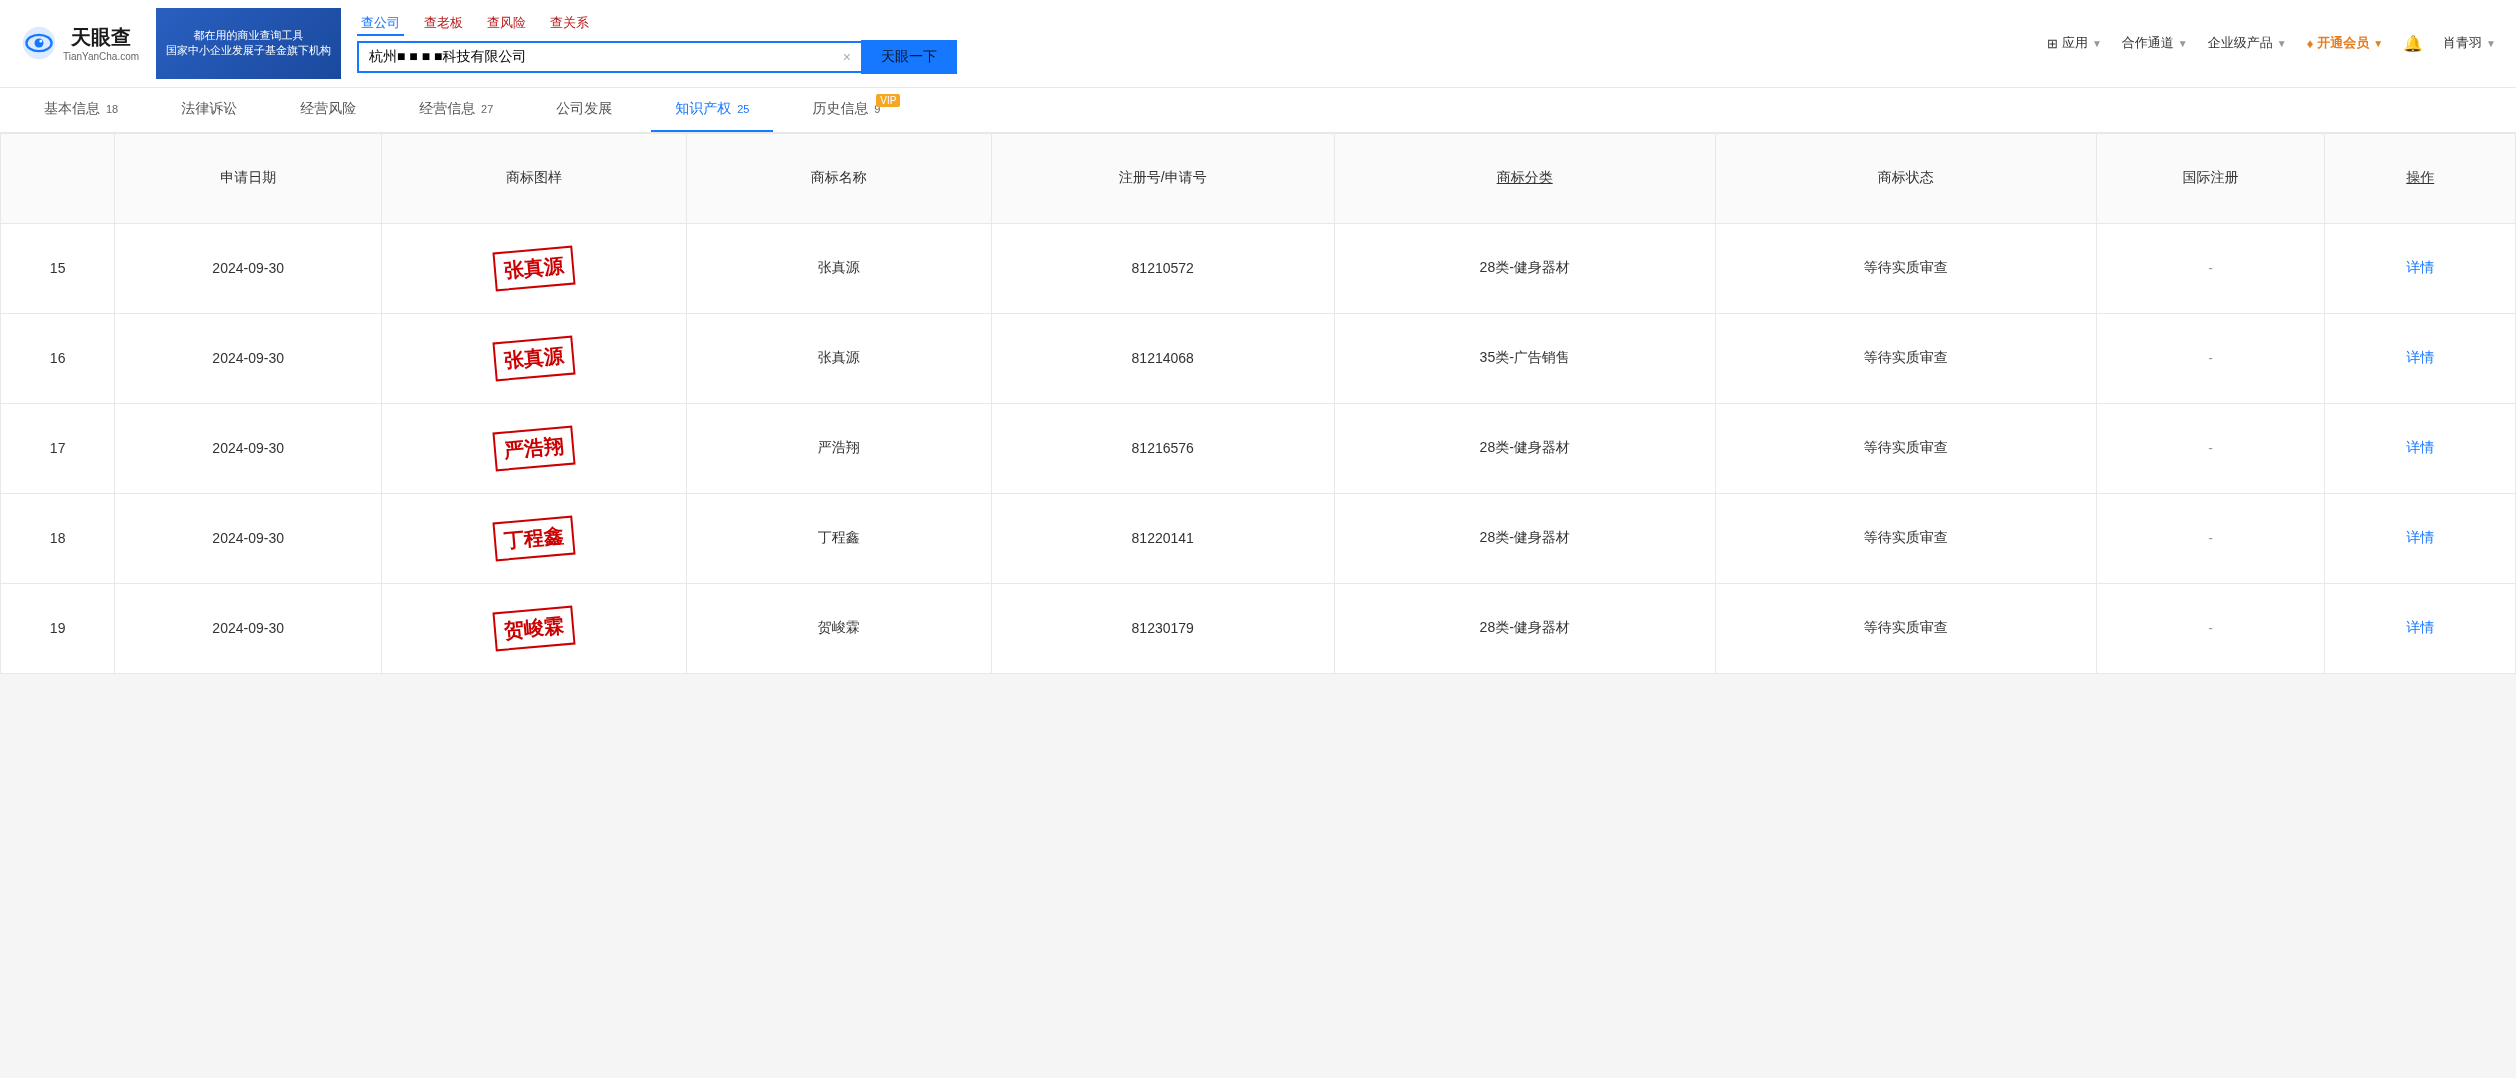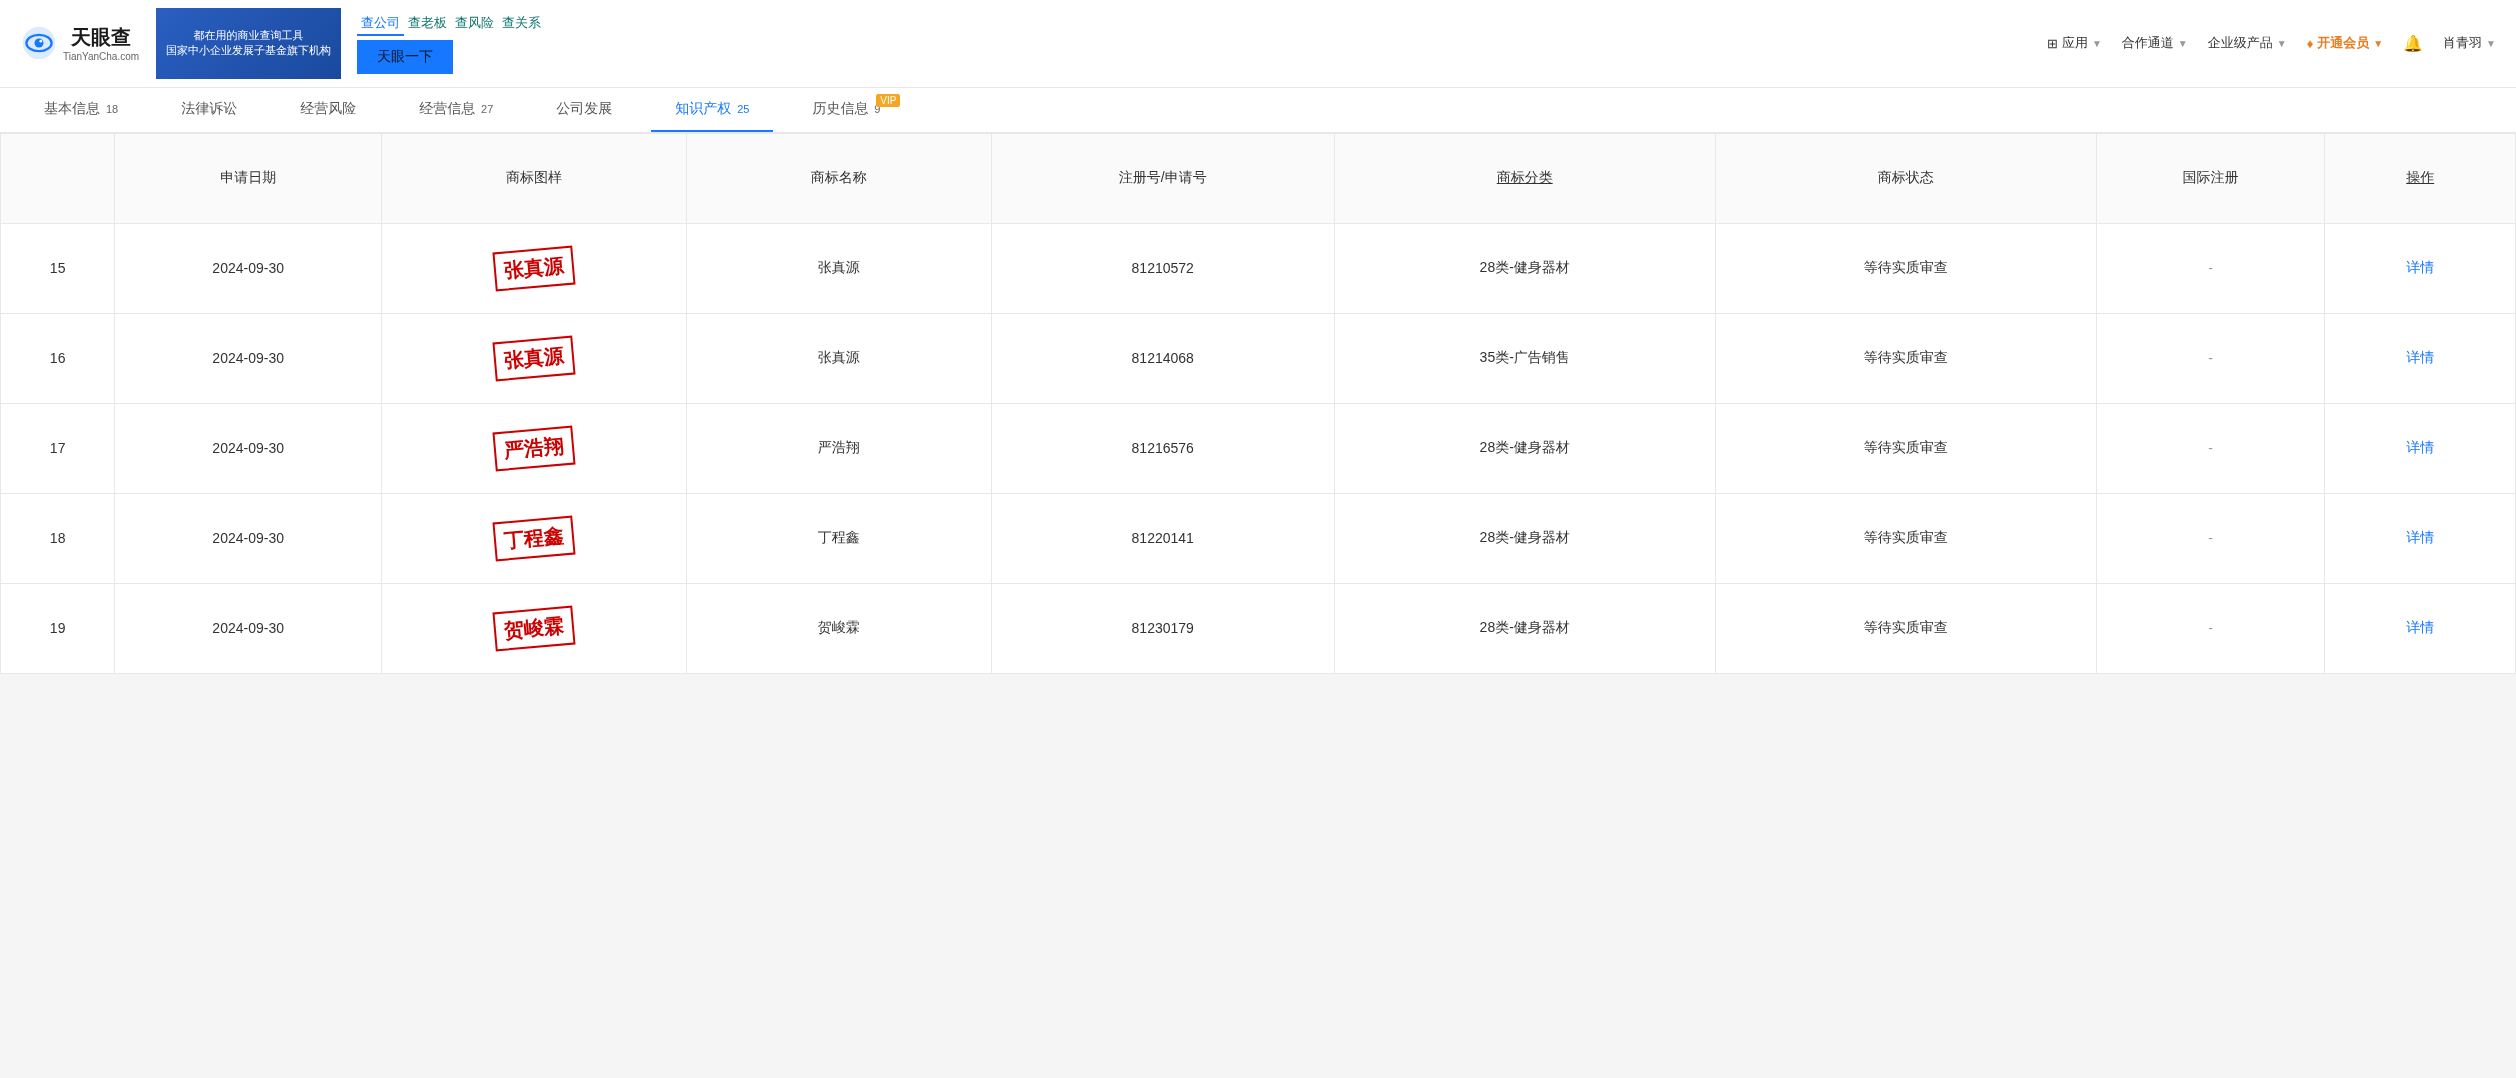--- a/index.html
+++ b/index.html
@@ -54,24 +54,25 @@
     }
     .search-area {
       display: flex;
       flex-direction: column;
       gap: 4px;
       flex: 1;
       max-width: 600px;
     }
     .search-tabs {
       display: flex;
+      gap: 16px;
     }
     .search-tab {
       font-size: 13px;
-      color: #0f766e;
+      color: #b91c1c;
       cursor: pointer;
       padding: 2px 4px;
     }
     .search-tab.active {
       color: #1677ff;
       border-bottom: 2px solid #1677ff;
     }
     .search-input-row {
       display: flex;
       align-items: center;
@@ -262,20 +263,24 @@
   </div>
 
   <div class="search-area">
     <div class="search-tabs">
       <span class="search-tab active">查公司</span>
       <span class="search-tab">查老板</span>
       <span class="search-tab">查风险</span>
       <span class="search-tab">查关系</span>
     </div>
     <div class="search-input-row">
+      <div class="search-input-wrapper">
+        <input type="text" value="杭州■ ■ ■ ■科技有限公司" style="">
+        <button class="clear-btn">×</button>
+      </div>
       <button class="search-btn">天眼一下</button>
     </div>
   </div>
 
   <div class="nav-right">
     <div class="nav-item">
       <span>⊞</span>
       <span>应用</span>
       <span class="chevron">▼</span>
     </div>

